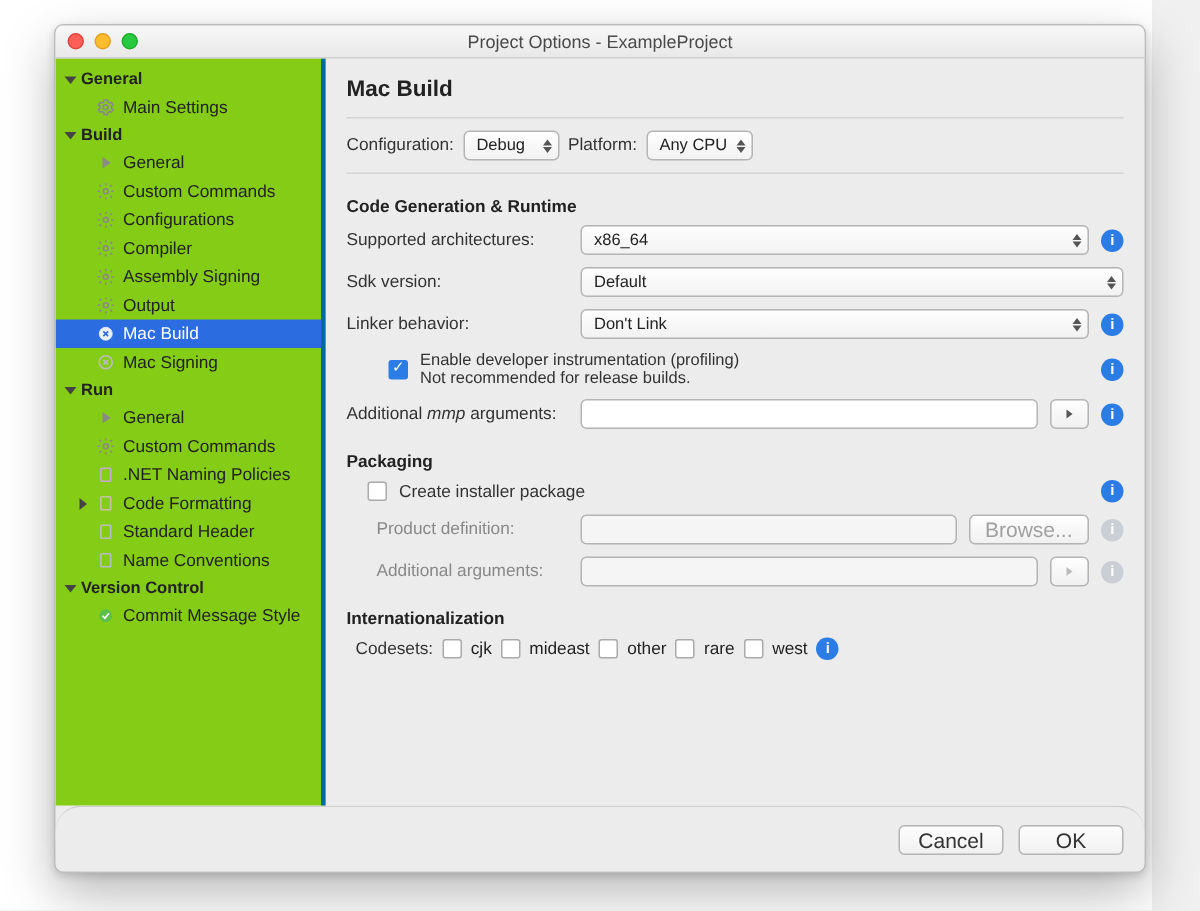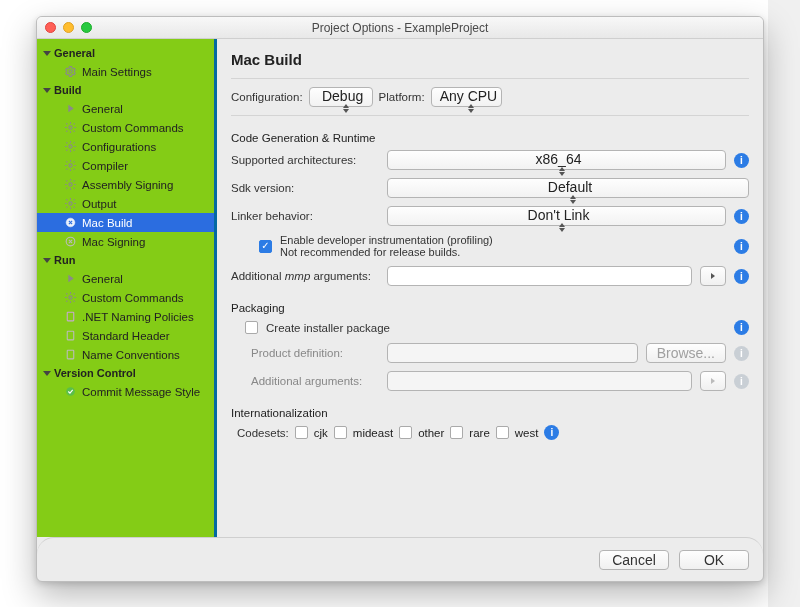--- a/index.html
+++ b/index.html
@@ -44,27 +44,27 @@
   .tree-item { display:flex; align-items:center; gap:5px; padding:2.5px 0 2.5px 26px; color:#222; }
   .tree-item.sel { background:#2b6de0; color:#fff; }
   .tree-item.sel .ico svg { stroke:#fff; fill:#fff; }
   .ico { width:14px; height:14px; display:inline-flex; align-items:center; justify-content:center; color:#7a7a7a; }
   .ico svg { width:13px; height:13px; }
   .main { flex:1; display:flex; flex-direction:column; padding: 8px 14px 0 14px; min-width:0; }
   .page-title { font-size:15px; font-weight:bold; margin: 4px 0 10px 0; }
   .hr { height:1px; background:#d4d4d4; margin: 0 0 8px 0; }
   .row { display:flex; align-items:center; gap:6px; margin-bottom:8px; flex-wrap:wrap; }
   .label { color:#333; }
-  .section-title { font-weight:normal; margin: 8px 0 6px 0; }
+  .section-title { font-weight:bold; margin: 8px 0 6px 0; }
   .dropdown {
     display:inline-flex; align-items:center; justify-content:space-between;
     height:20px; padding:0 4px 0 8px;
     background:linear-gradient(#fefefe,#f2f2f2);
     border:1px solid #b4b4b4; border-radius:4px;
-    font-size:14px; color:#222; min-width:64px;flex-direction:column;
+    font-size:11px; color:#222; min-width:64px;
   }
   .dropdown .arrows { display:flex; flex-direction:column; margin-left:6px; }
   .dropdown .arrows span { width:0;height:0;border-style:solid; }
   .dropdown .arrows .up { border-width:0 3px 4px 3px; border-color:transparent transparent #555 transparent; margin-bottom:1px;}
   .dropdown .arrows .dn { border-width:4px 3px 0 3px; border-color:#555 transparent transparent transparent; }
   .dropdown.wide { flex:1; min-width:0; }
   .formrow { display:flex; align-items:center; gap:8px; margin-bottom:8px; }
   .formrow .fl { flex:0 0 148px; }
   .textfield {
     flex:1; height:20px; border:1px solid #b4b4b4; border-radius:4px;
@@ -226,20 +226,29 @@
           <span>Custom Commands</span>
         </div>
 
         <div class="tree-item">
           <span class="ico">
               <svg viewBox="0 0 24 24" fill="none" stroke="#c8a8d0" stroke-width="2">
                 <rect x="6" y="4" width="12" height="16" rx="1"></rect>
               </svg>
             </span>
           <span>.NET Naming Policies</span>
+        </div>
+        <div class="tree-item" style="padding-left:16px">
+          <span class="disclosure disc-right"></span>
+          <span class="ico">
+              <svg viewBox="0 0 24 24" fill="none" stroke="#c8c0a0" stroke-width="2">
+                <rect x="6" y="4" width="12" height="16" rx="1"></rect>
+              </svg>
+            </span>
+          <span>Code Formatting</span>
         </div>
         <div class="tree-item">
           <span class="ico">
               <svg viewBox="0 0 24 24" fill="none" stroke="#bbb" stroke-width="2">
                 <rect x="6" y="4" width="12" height="16" rx="1"></rect>
               </svg>
             </span>
           <span>Standard Header</span>
         </div>
         <div class="tree-item">

